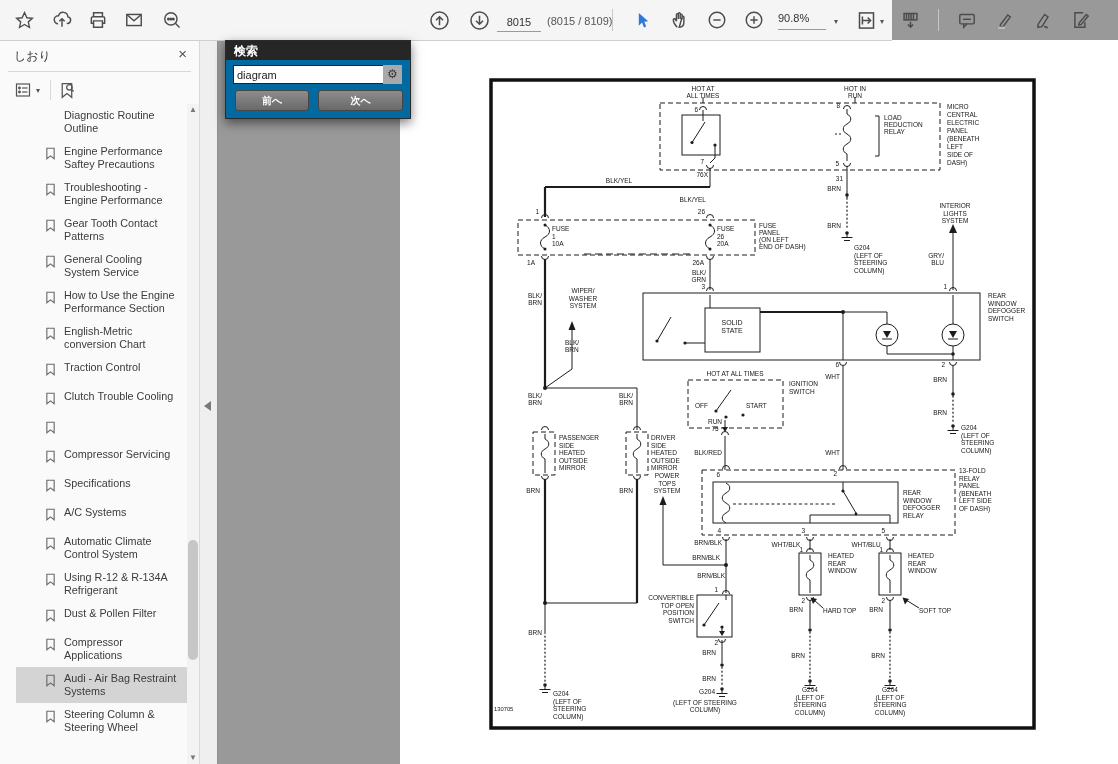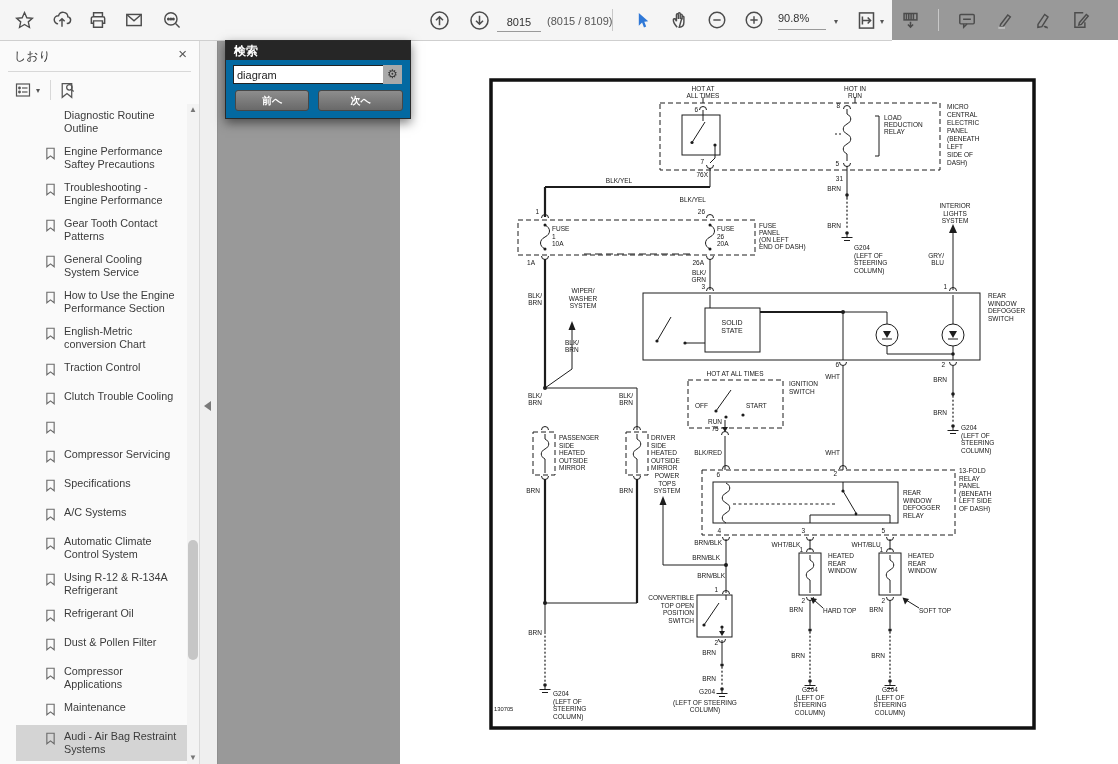--- a/index.html
+++ b/index.html
@@ -325,45 +325,29 @@
           </svg>
     </span>
     <span class="bm-label">Using R-12 &amp; R-134A Refrigerant</span>
   </div>
       <div class="bm-item">
     <span class="bm-ic">
       <svg width="13" height="13" viewBox="0 0 16 16">
             <path d="M3.5 1.5 h9 v13 L8 10.9 3.5 14.5 Z" fill="none" stroke="#6b6b6b" stroke-width="1.4"></path>
           </svg>
     </span>
-    <span class="bm-label">Refrigerant Oil</span>
-  </div>
-      <div class="bm-item">
-    <span class="bm-ic">
-      <svg width="13" height="13" viewBox="0 0 16 16">
-            <path d="M3.5 1.5 h9 v13 L8 10.9 3.5 14.5 Z" fill="none" stroke="#6b6b6b" stroke-width="1.4"></path>
-          </svg>
-    </span>
     <span class="bm-label">Dust &amp; Pollen Filter</span>
   </div>
       <div class="bm-item">
     <span class="bm-ic">
       <svg width="13" height="13" viewBox="0 0 16 16">
             <path d="M3.5 1.5 h9 v13 L8 10.9 3.5 14.5 Z" fill="none" stroke="#6b6b6b" stroke-width="1.4"></path>
           </svg>
     </span>
     <span class="bm-label">Compressor Applications</span>
-  </div>
-      <div class="bm-item">
-    <span class="bm-ic">
-      <svg width="13" height="13" viewBox="0 0 16 16">
-            <path d="M3.5 1.5 h9 v13 L8 10.9 3.5 14.5 Z" fill="none" stroke="#6b6b6b" stroke-width="1.4"></path>
-          </svg>
-    </span>
-    <span class="bm-label">Maintenance</span>
   </div>
       <div class="bm-item selected">
     <span class="bm-ic">
       <svg width="13" height="13" viewBox="0 0 16 16">
             <path d="M3.5 1.5 h9 v13 L8 10.9 3.5 14.5 Z" fill="none" stroke="#6b6b6b" stroke-width="1.4"></path>
           </svg>
     </span>
     <span class="bm-label">Audi - Air Bag Restraint Systems</span>
   </div>
       <div class="bm-item">

